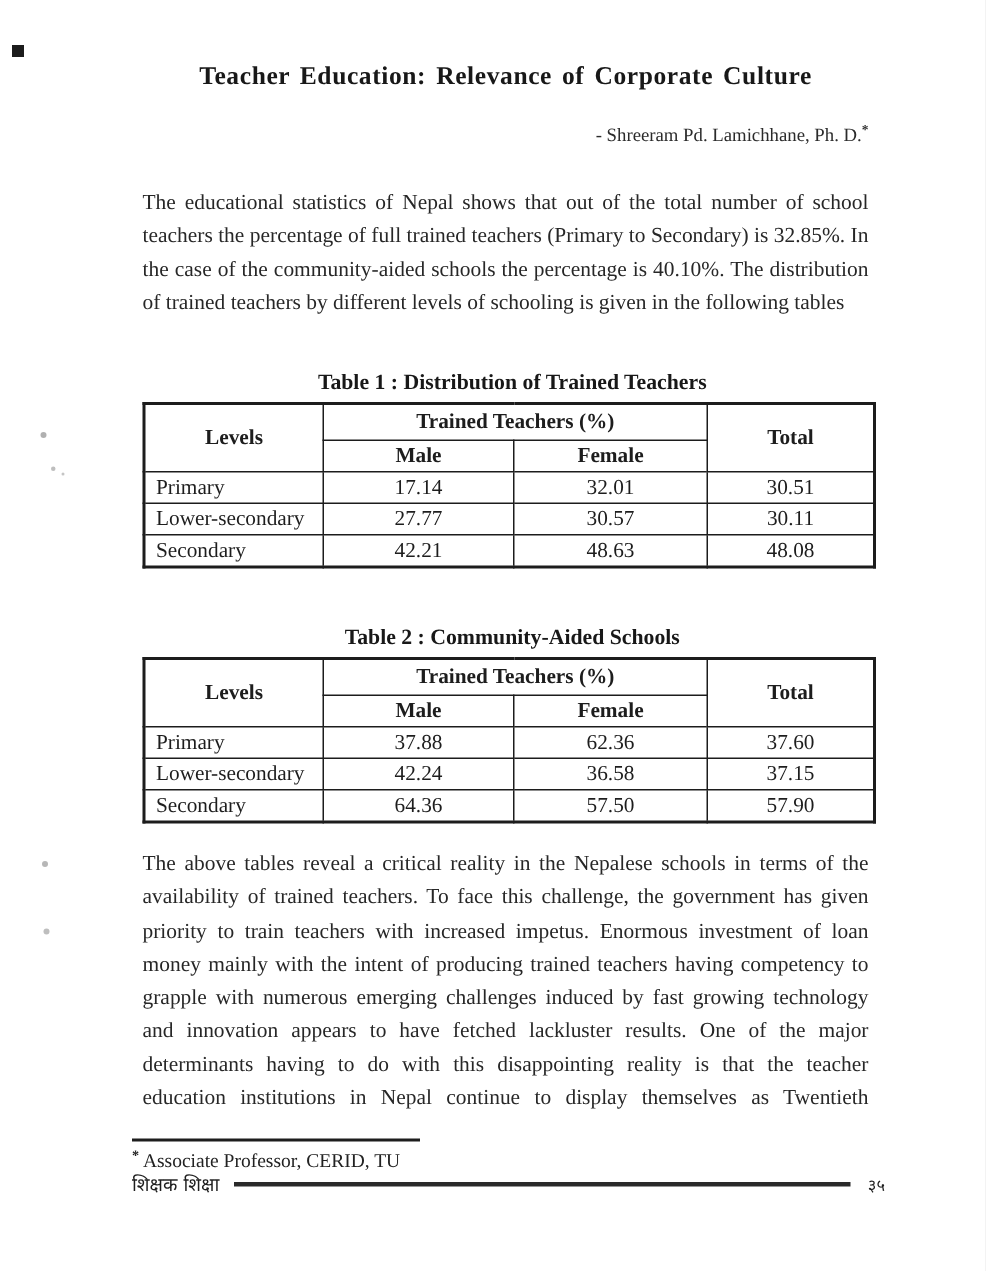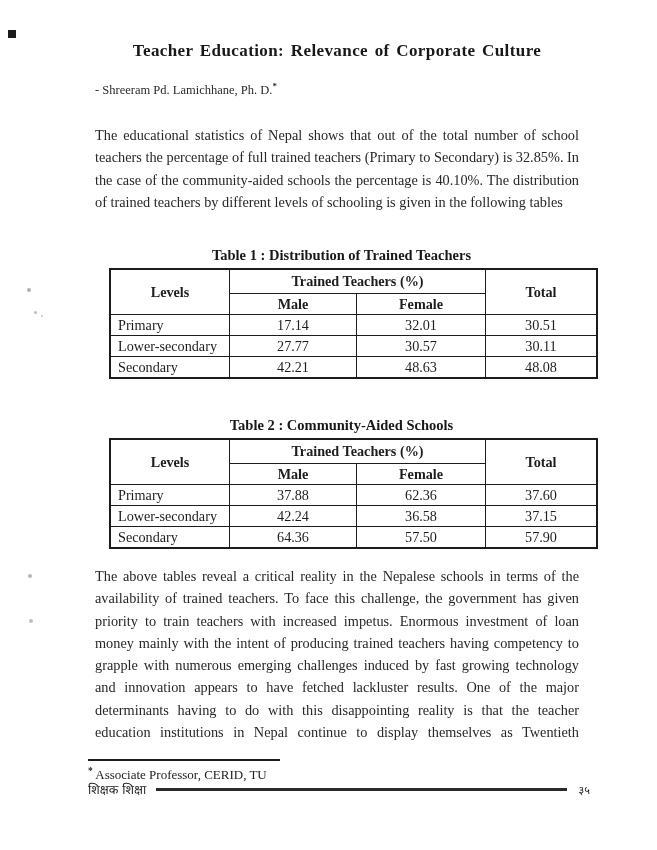--- a/index.html
+++ b/index.html
@@ -12,37 +12,37 @@
     font-family:"Liberation Serif", serif;
     color:#222;
   }
   .title{
     position:absolute;top:41px;left:87px;width:500px;
     text-align:center;font-size:17px;font-weight:bold;
     letter-spacing:.4px;word-spacing:2px;color:#181818;
   }
   .byline{
     position:absolute;top:81px;left:95px;width:484px;
-    text-align:left;font-size:12.5px;color:#2b2b2b;
+    text-align:right;font-size:12.5px;color:#2b2b2b;
   }
   .byline sup{font-size:9px;font-weight:bold;}
   .body-para{
     position:absolute;left:95px;width:484px;
     font-size:14.3px;line-height:22.3px;
     text-align:justify;color:#272727;
   }
   .para-intro{top:124px;}
   .para-discussion{top:565px;text-align-last:justify;}
   .tbl-caption{
     position:absolute;left:95px;width:493px;
     text-align:center;font-weight:bold;font-size:14.5px;color:#181818;font-family:Liberation Serif, serif;
   }
   .cap1{top:247px;}
   .cap2{top:417px;}
-  .data-table{position:absolute;left:109px;}
+  .data-table{position:absolute;left:95px;}
   .tbl1{top:268px;}
   .tbl2{top:438px;}
   table{
     border-collapse:collapse;
     font-size:14.2px;color:#1d1d1d;
     table-layout:fixed;
   }
   table,th,td{border:1.6px solid #1c1c1c;}
   table{border-width:2px;}
   th{font-weight:bold;text-align:center;padding:0;}

